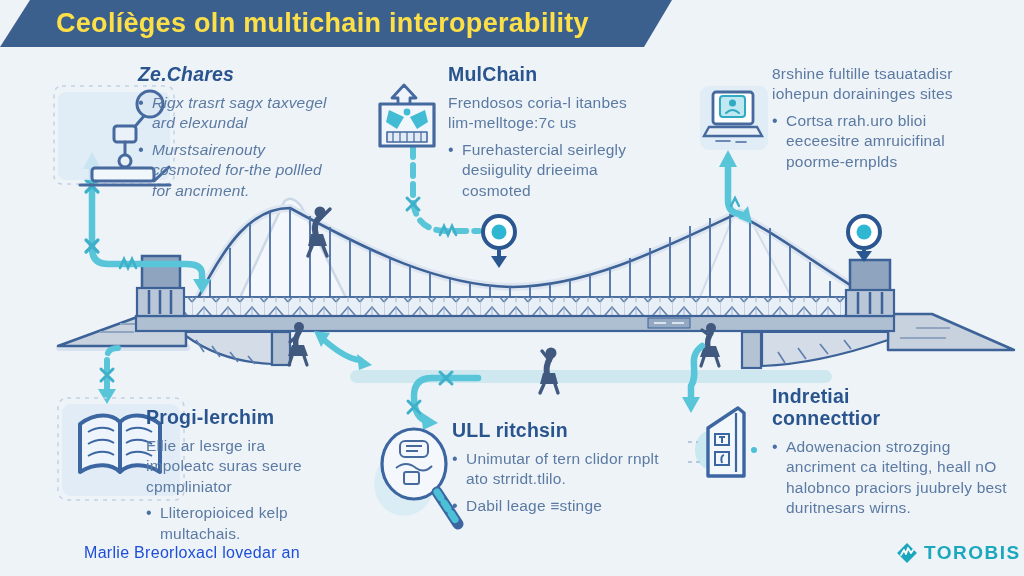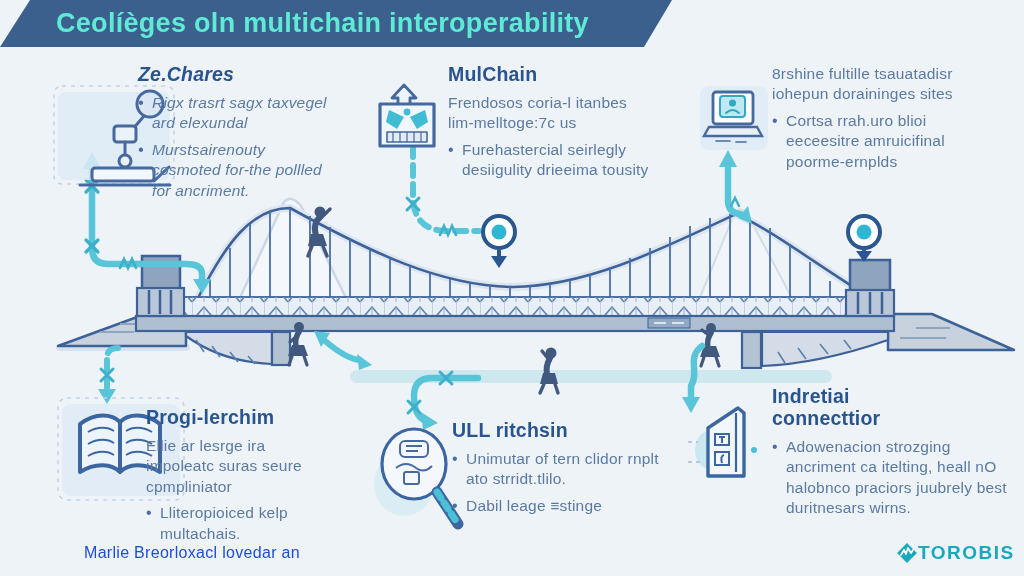--- a/index.html
+++ b/index.html
@@ -14,21 +14,21 @@
 
   
   .banner{
     position:absolute;left:0;top:0;width:672px;height:47px;
     background:#3c608e;
     clip-path:polygon(30px 0, 100% 0, calc(100% - 28px) 100%, 0 100%);
     display:flex;align-items:center;
     z-index:5;
   }
   .banner .title{
-    padding-left:56px;color:#5eead4;font-size:27px;font-weight:600;
+    padding-left:56px;color:#fde047;font-size:27px;font-weight:600;
     letter-spacing:.3px;white-space:nowrap;
   }
   .banner .title b{font-weight:800;}
 
   
   .sec{position:absolute;z-index:4;}
   .sec h3{
     margin:0 0 7px 0;font-size:19.5px;font-weight:700;color:#29548e;
     letter-spacing:.2px;white-space:pre-line;line-height:1.12;
   }
@@ -40,21 +40,21 @@
   .sec .bullet::before{
     content:"•";position:absolute;left:0;top:-1px;color:#4a6fa5;font-size:16px;
   }
 
   
   .credit{
     position:absolute;left:84px;top:544px;font-size:16px;color:#1d4ed8;
     letter-spacing:.3px;z-index:4;
   }
   .brand{
-    position:absolute;left:896px;top:542px;display:flex;align-items:flex-end;z-index:4;
+    position:absolute;left:896px;top:542px;display:flex;align-items:flex-end;gap:6px;z-index:4;
   }
   .brand .brand-text{
     color:#1ba7bd;font-size:19px;font-weight:700;letter-spacing:1.5px;
   }
 
   .illus{position:absolute;inset:0;z-index:1;}
 </style>
 </head>
 <body>
 
@@ -289,21 +289,21 @@
 
   <section class="sec" style="left:138px;top:64px;width:196px;font-style:italic;">
     <h3>Ze.Chares</h3>
     <div class="bullet">Rigx trasrt sagx taxvegel ard elexundal</div>
     <div class="bullet">Murstsairenouty cosmoted for-the pollled for ancriment.</div>
   </section>
 
   <section class="sec" style="left:448px;top:64px;width:205px;">
     <h3>MulChain</h3>
     <p class="para">Frendosos coria-l itanbes lim-melltoge:7c us</p>
-    <div class="bullet">Furehastercial seirlegly desiigulity drieeima tousity</div>
+    <div class="bullet">Furehastercial seirlegly desiigulity drieeima cosmoted</div>
   </section>
 
   <section class="sec" style="left:772px;top:64px;width:232px;">
     <p class="para">8rshine fultille tsauatadisr iohepun doraininges sites</p>
     <div class="bullet">Cortsa rrah.uro blioi eeceesitre amruicifinal poorme-ernplds</div>
   </section>
 
   <section class="sec" style="left:146px;top:407px;width:190px;">
     <h3>Progi-lerchim</h3>
     <p class="para">Ellie ar lesrge ira impoleatc suras seure cpmpliniator</p>

